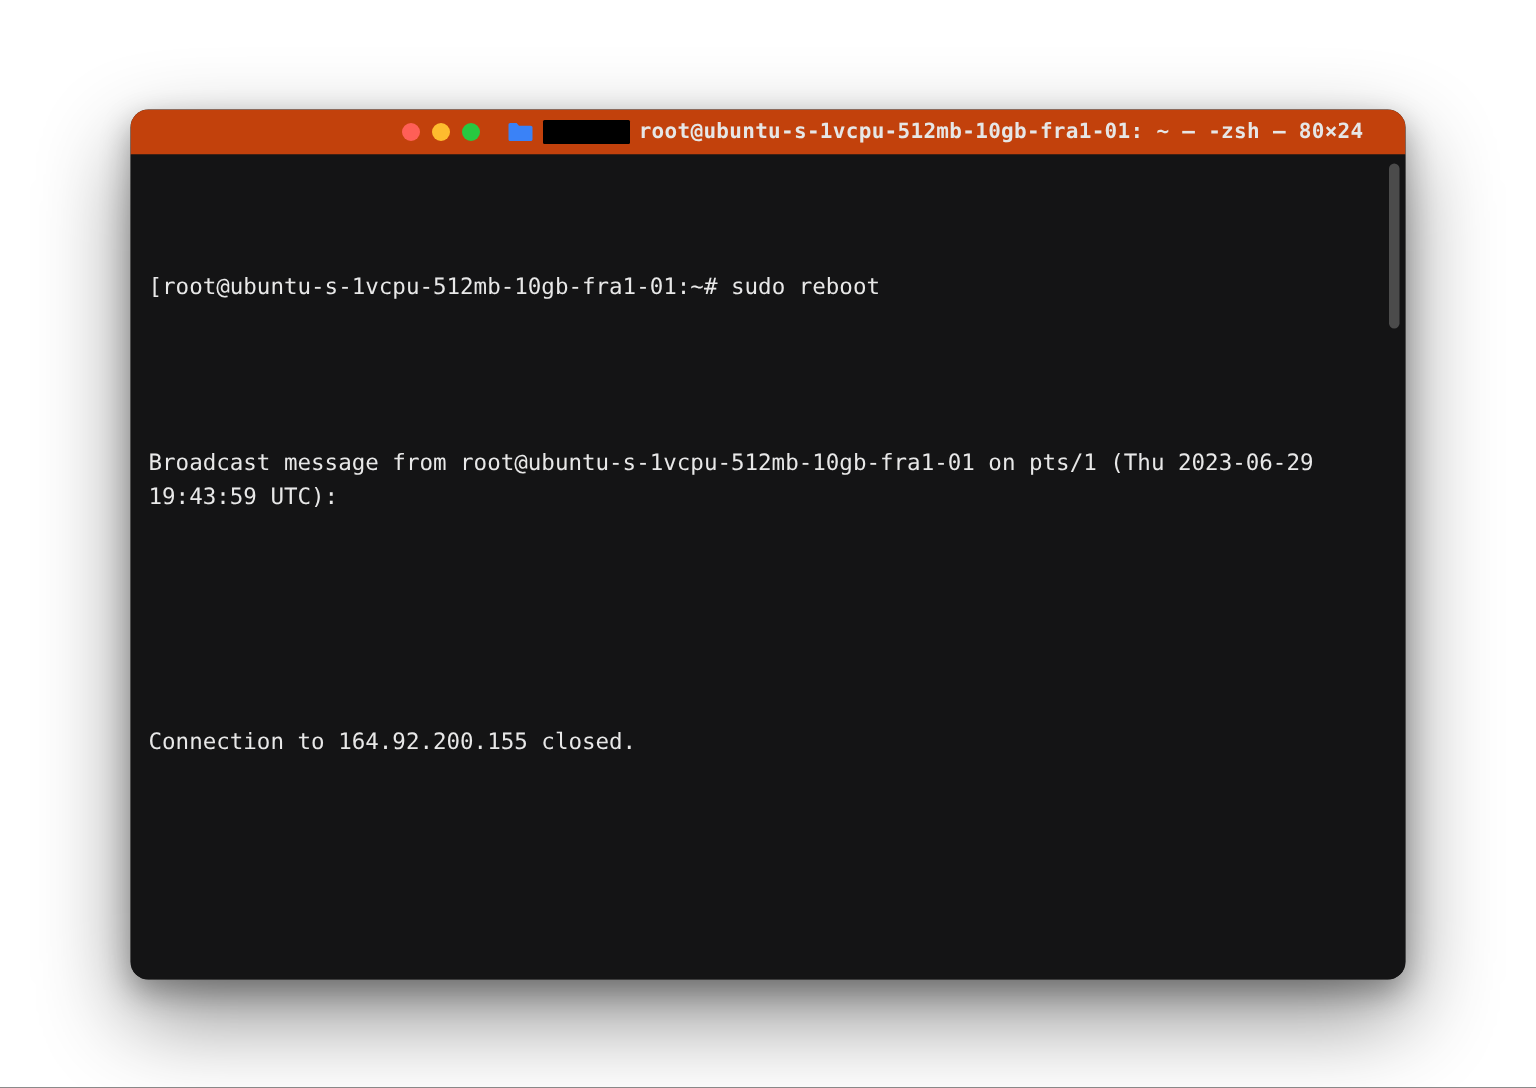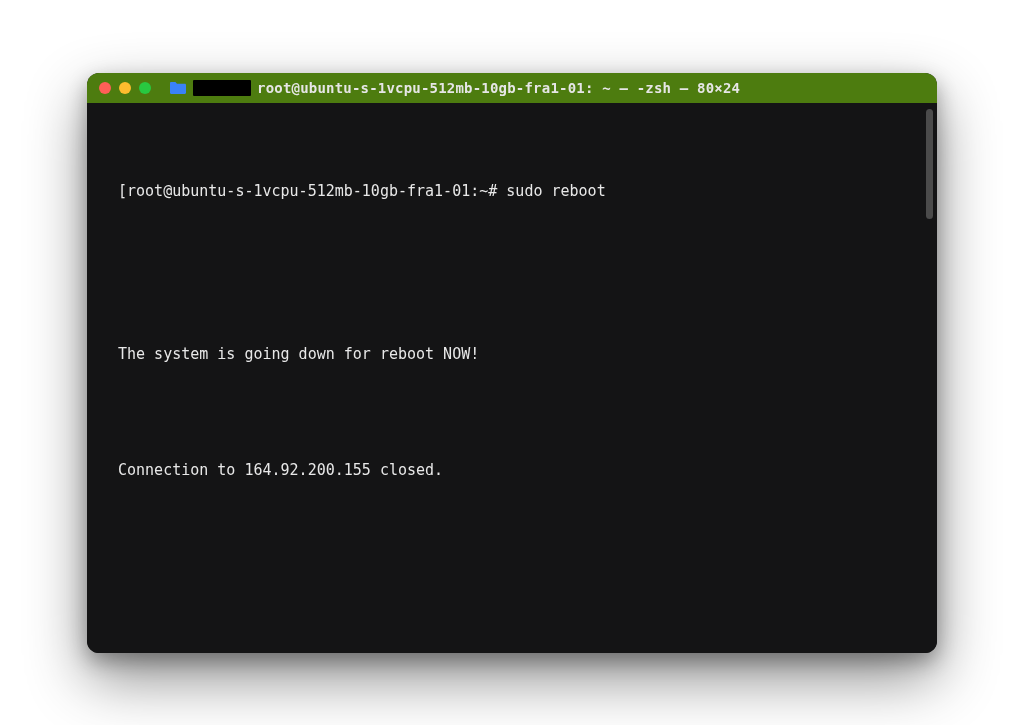--- a/index.html
+++ b/index.html
@@ -21,26 +21,27 @@
       height: 580px;
       background: #1a1a1b;
       border-radius: 12px;
       box-shadow: 0 25px 60px rgba(0,0,0,0.45), 0 8px 20px rgba(0,0,0,0.3);
       overflow: hidden;
       display: flex;
       flex-direction: column;
     }
     .titlebar {
       height: 30px;
-      background: #4d7c0f;
+      background: #c2410c;
       display: flex;
       align-items: center;
-      padding: 0 12px;
+      padding: 0 28px;
       flex-shrink: 0;
       position: relative;
+      justify-content: flex-end;
     }
     .traffic-lights {
       display: flex;
       gap: 8px;
       align-items: center;
     }
     .light {
       width: 12px;
       height: 12px;
       border-radius: 50%;
@@ -79,21 +80,20 @@
       padding: 8px 12px;
       font-size: 15px;
       line-height: 1.55;
       font-family: "SF Mono", "Menlo", "Monaco", "Consolas", monospace;
       white-space: pre-wrap;
       word-break: break-word;
       position: relative;
     }
     .line {
       display: block;
-      margin-left: 19px;
     }
     .scrollbar {
       position: absolute;
       right: 4px;
       top: 6px;
       width: 7px;
       height: 110px;
       background: rgba(120,120,120,0.55);
       border-radius: 4px;
     }
@@ -114,19 +114,19 @@
       </svg>
     </span>
     <span class="redact-title"></span>
     <span class="title-text">root@ubuntu-s-1vcpu-512mb-10gb-fra1-01: ~ — -zsh — 80×24</span>
   </div>
 
   <div class="terminal-body">
     <div class="scrollbar"></div>
     <span class="line"><span>[root@ubuntu-s-1vcpu-512mb-10gb-fra1-01:~# </span><span>sudo reboot</span></span>
     <span class="line"></span>
+    <span class="line">Broadcast message from root@ubuntu-s-1vcpu-512mb-10gb-fra1-01 on pts/1 (Thu 2023-06-29 19:43:59 UTC):</span>
     <span class="line"></span>
-    <span class="line">The system is going down for reboot NOW!</span>
     <span class="line"></span>
     <span class="line">Connection to 164.92.200.155 closed.</span>
     
   </div>
 </div>
 
 </body></html>

